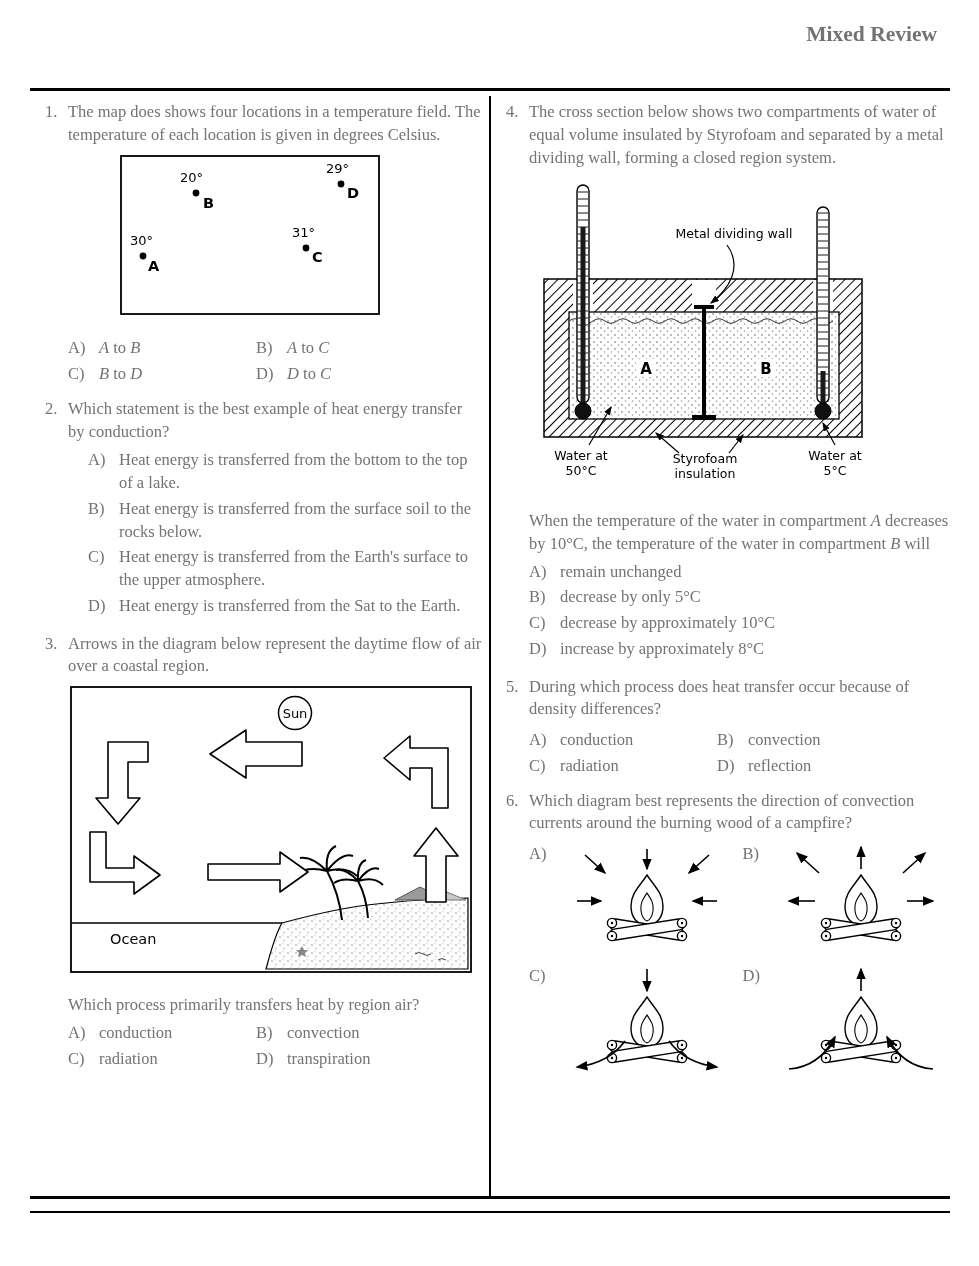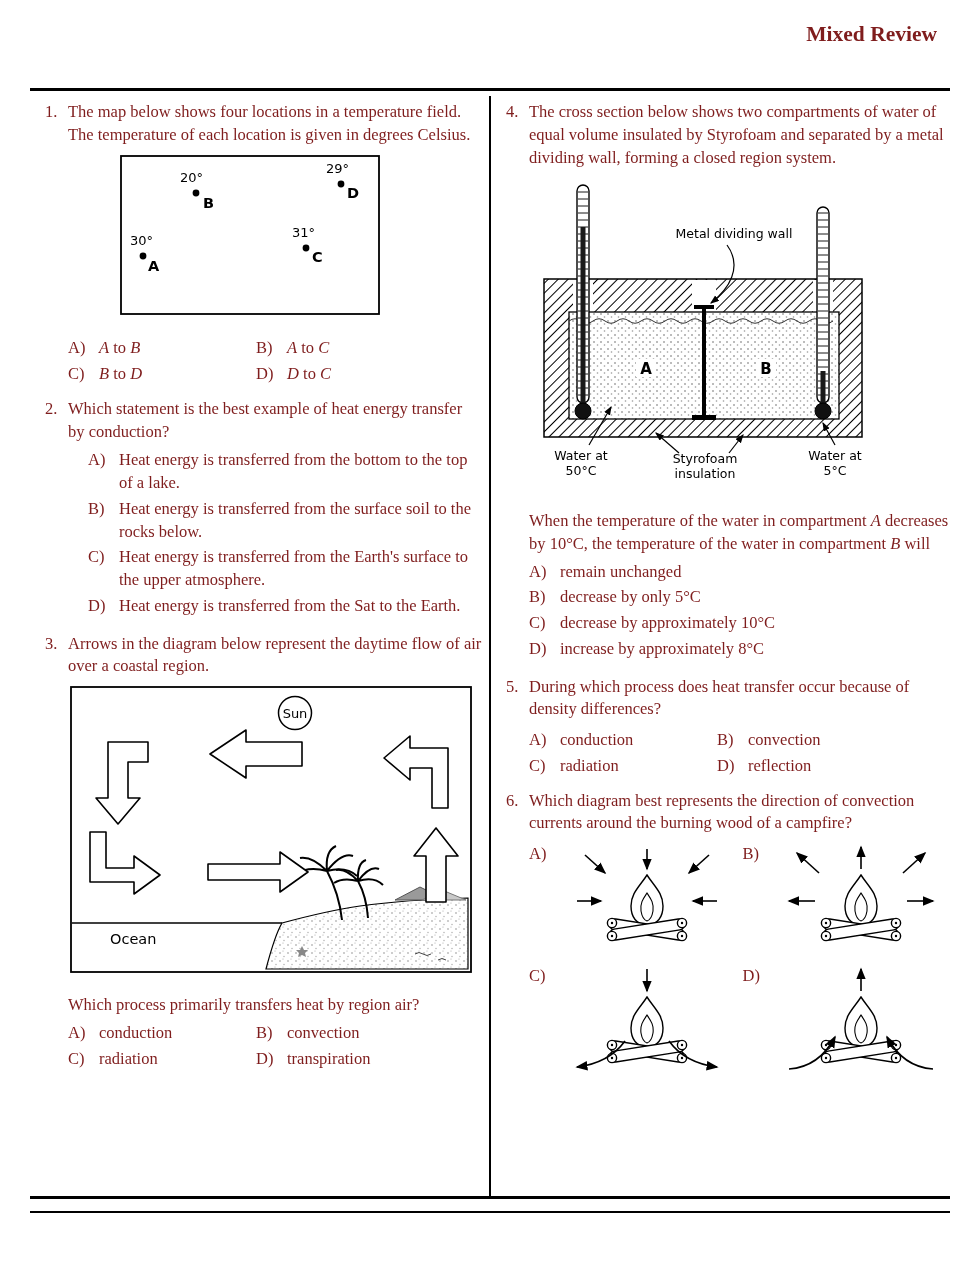--- a/index.html
+++ b/index.html
@@ -1,17 +1,17 @@
 <!DOCTYPE html>
 <html><head>
 <meta charset="utf-8">
 <style>
   * { margin:0; padding:0; box-sizing:border-box; }
   html,body { background:#ffffff; }
-  .page { position:relative; width:961px; height:1266px; background:#fff; color:#7f1d1d;
+  .page { position:relative; width:961px; height:1266px; background:#fff; color:#737373;
           font-family:"Liberation Serif", serif; font-size:16.5px; line-height:1.38; overflow:hidden; }
   .header-title { position:absolute; top:20px; right:24px; font-size:21.5px; font-weight:700; }
   .rule { position:absolute; background:#000; }
   .rule-top  { left:30px; width:920px; top:88px;  height:3px; }
   .rule-bot1 { left:30px; width:920px; top:1196px; height:2.5px; }
   .rule-bot2 { left:30px; width:920px; top:1211px; height:1.5px; }
   .col-divider { position:absolute; left:489px; top:96px; width:1.5px; height:1100px; background:#000; }
   .col { position:absolute; top:101px; }
   .col-left  { left:45px;  width:437px; }
   .col-right { left:506px; width:446px; }
@@ -73,21 +73,21 @@
   <div class="rule rule-top"></div>
   <div class="col-divider"></div>
   <div class="rule rule-bot1"></div>
   <div class="rule rule-bot2"></div>
 
   <div class="col col-left">
 
     <div class="q">
       <div class="qnum">1.</div>
       <div class="qbody">
-        <p class="qtext">The map below shows four locations in a temperature field. The temperature of each location is given in degrees Celsius.</p>
+        <p class="qtext">The map does shows four locations in a temperature field. The temperature of each location is given in degrees Celsius.</p>
 
         <div class="fig-map">
           <svg width="260" height="160" viewBox="0 0 260 160">
             <rect x="1" y="1" width="258" height="158" fill="none" stroke="#000" stroke-width="1.8"></rect>
             <g>
               <circle cx="76" cy="38" r="3.4" fill="#000"></circle>
               <text x="60" y="27">20°</text>
               <text x="83" y="53" class="t-letter">B</text>
             </g>
             <g>

